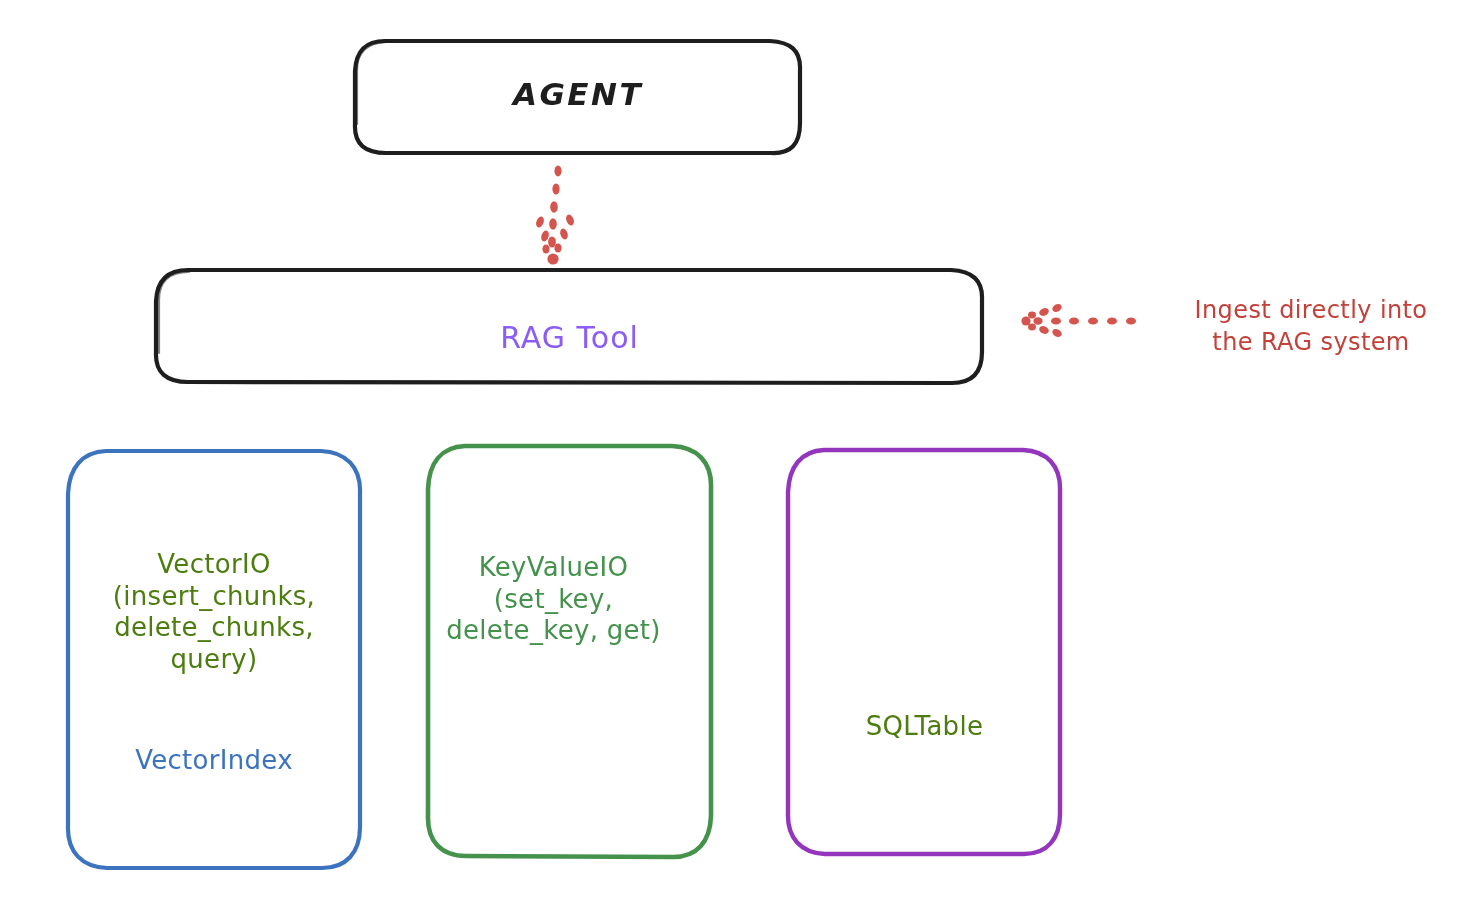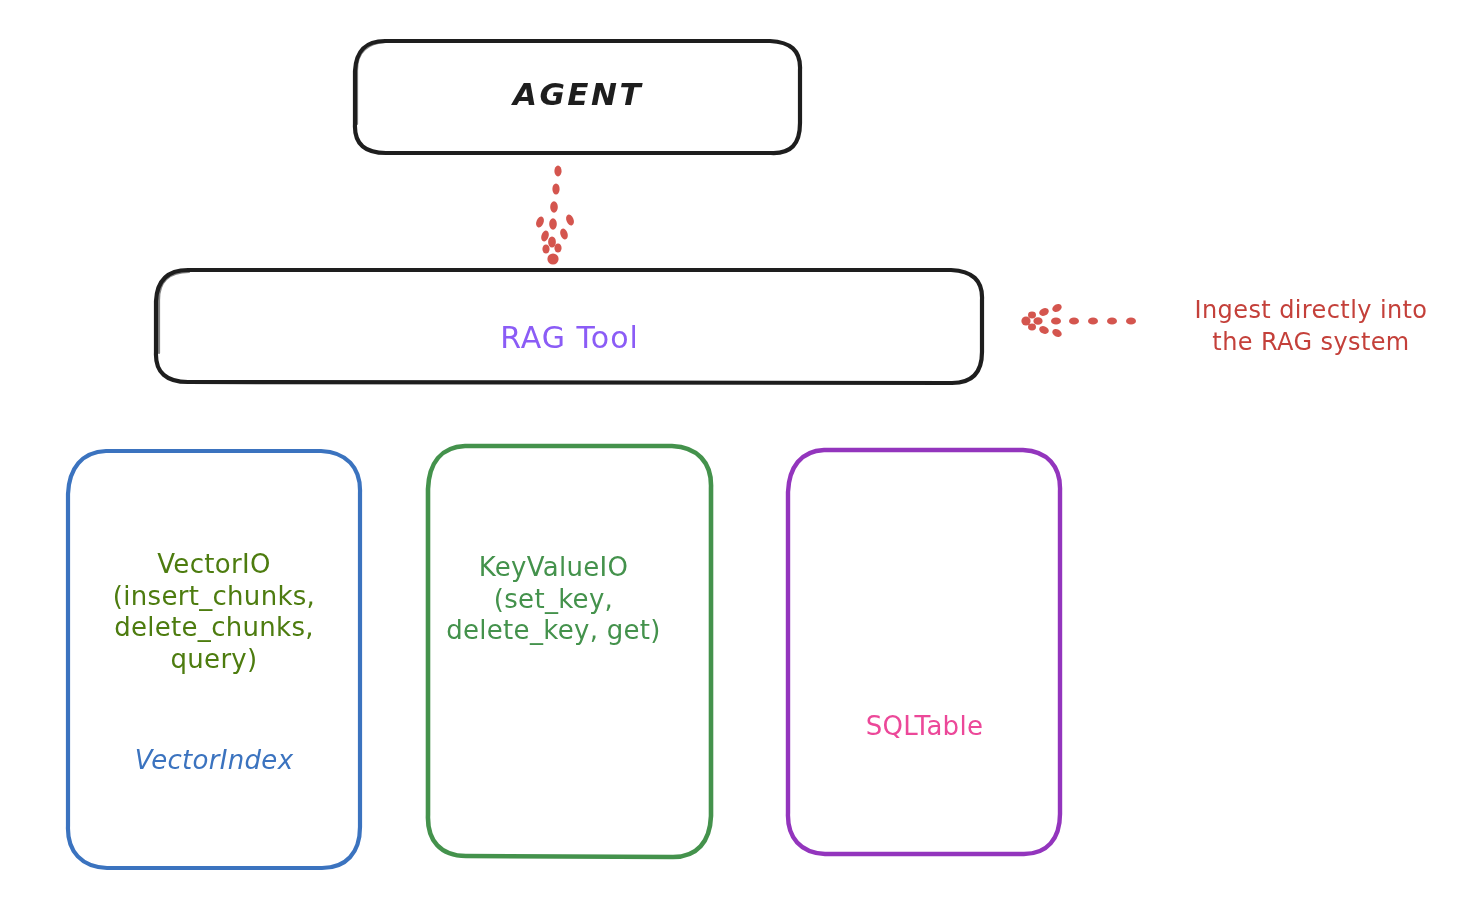--- a/index.html
+++ b/index.html
@@ -66,27 +66,27 @@
     font-weight: 500;
   }
   .store-api {
     letter-spacing: 0.3px;
   }
   .store-index {
     letter-spacing: 0.3px;
   }
 
   .vector-api   { left: 68px;  top: 539px; width: 292px; color: #4d7c0f; margin-top: 10px; }
-  .vector-index { left: 68px;  top: 745px; width: 292px; color: #3b73bf; font-style: italic; }
+  .vector-index { left: 68px;  top: 745px; width: 292px; color: #3b73bf; }
 
   .kv-api       { left: 412px; top: 552px; width: 283px; color: #44924c; }
   .kv-index     { left: 428px; top: 709px; width: 283px; color: #44924c; }
 
   .rel-api      { left: 788px; top: 552px; width: 273px; color: #9335bd; }
-  .rel-index    { left: 788px; top: 711px; width: 273px; color: #ec4899; }
+  .rel-index    { left: 788px; top: 711px; width: 273px; color: #4d7c0f; }
 
   
   .annotation-text {
     position: absolute;
     left: 1146px;
     top: 279px;
     width: 330px;
     text-align: center;
     font-size: 24px;
     font-weight: 500;

